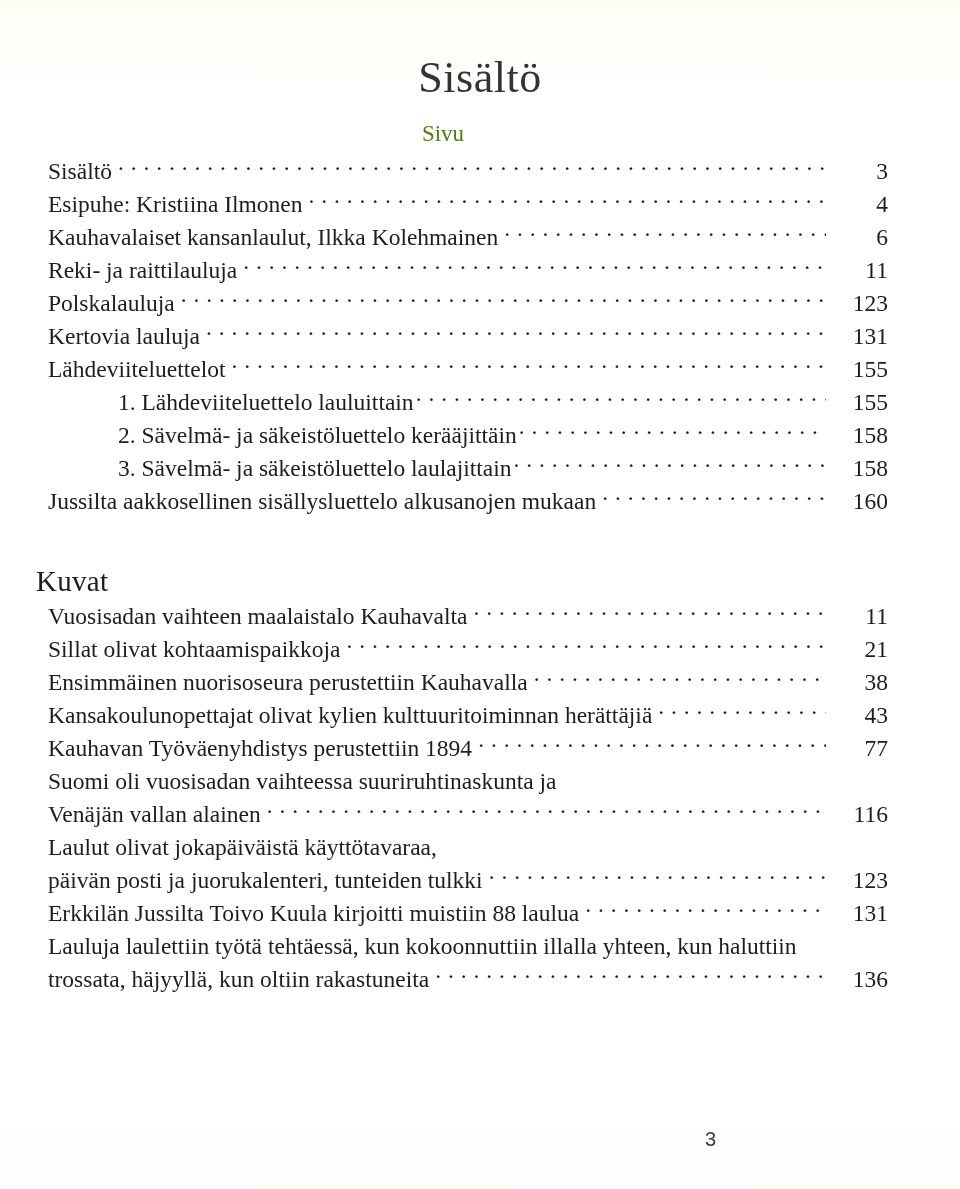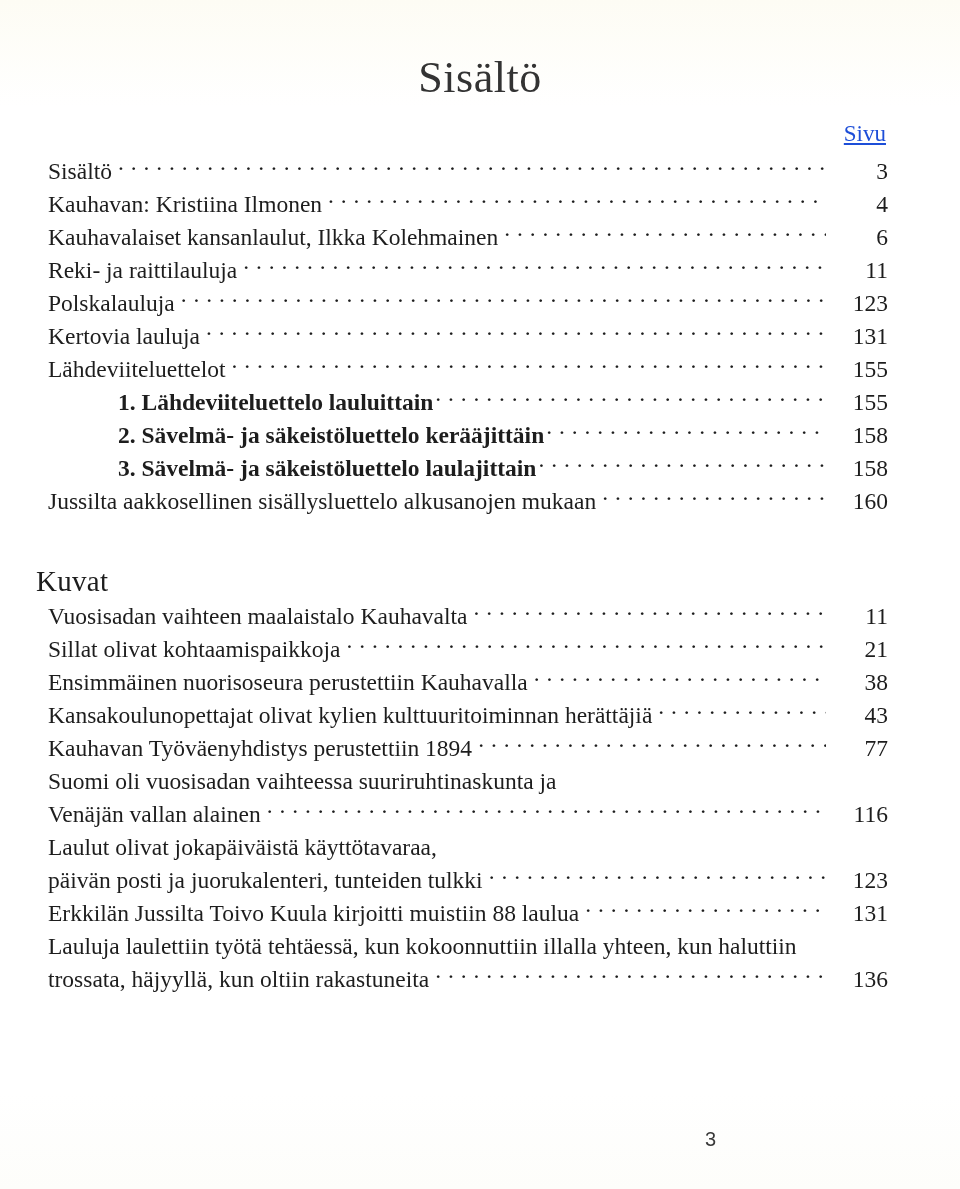--- a/index.html
+++ b/index.html
@@ -41,24 +41,23 @@
     font-weight: 400;
     letter-spacing: 0.5px;
     color: #333333;
   }
 
   .sivu-head {
     position: absolute;
     top: 121px;
     left: 0;
     width: 886px;
-    text-align: right;
+    text-align: center;
     font-size: 23px;
-    color: #1d4ed8;
-    text-decoration: underline;
+    color: #4d7c0f;
   }
 
   .toc {
     position: absolute;
     top: 155px;
     left: 48px;
     width: 840px;
   }
 
   .row {
@@ -93,21 +92,21 @@
   .row .pageno {
     flex: 0 0 58px;
     text-align: right;
     font-size: 23.5px;
   }
   
   .row.cont-first .leader::before { content: ""; }
   .row.cont-first .pageno { visibility: hidden; }
 
   .row.sub { padding-left: 70px; }
-  .row.sub .label { padding-right: 2px; font-weight: bold; }
+  .row.sub .label { padding-right: 2px; }
 
   .section-head {
     position: absolute;
     left: 36px;
     font-size: 29px;
     font-weight: 400;
     color: #1d1d1d;
     letter-spacing: 0.3px;
   }
 
@@ -138,21 +137,21 @@
 
   <div class="sivu-head">Sivu</div>
 
   <div class="toc" id="toc-list">
       <div class="row">
         <span class="label">Sisältö</span>
         <span class="leader"></span>
         <span class="pageno">3</span>
       </div>
       <div class="row">
-        <span class="label">Kauhavan: Kristiina Ilmonen</span>
+        <span class="label">Esipuhe: Kristiina Ilmonen</span>
         <span class="leader"></span>
         <span class="pageno">4</span>
       </div>
       <div class="row">
         <span class="label">Kauhavalaiset kansanlaulut, Ilkka Kolehmainen</span>
         <span class="leader"></span>
         <span class="pageno">6</span>
       </div>
       <div class="row">
         <span class="label">Reki- ja raittilauluja</span>

